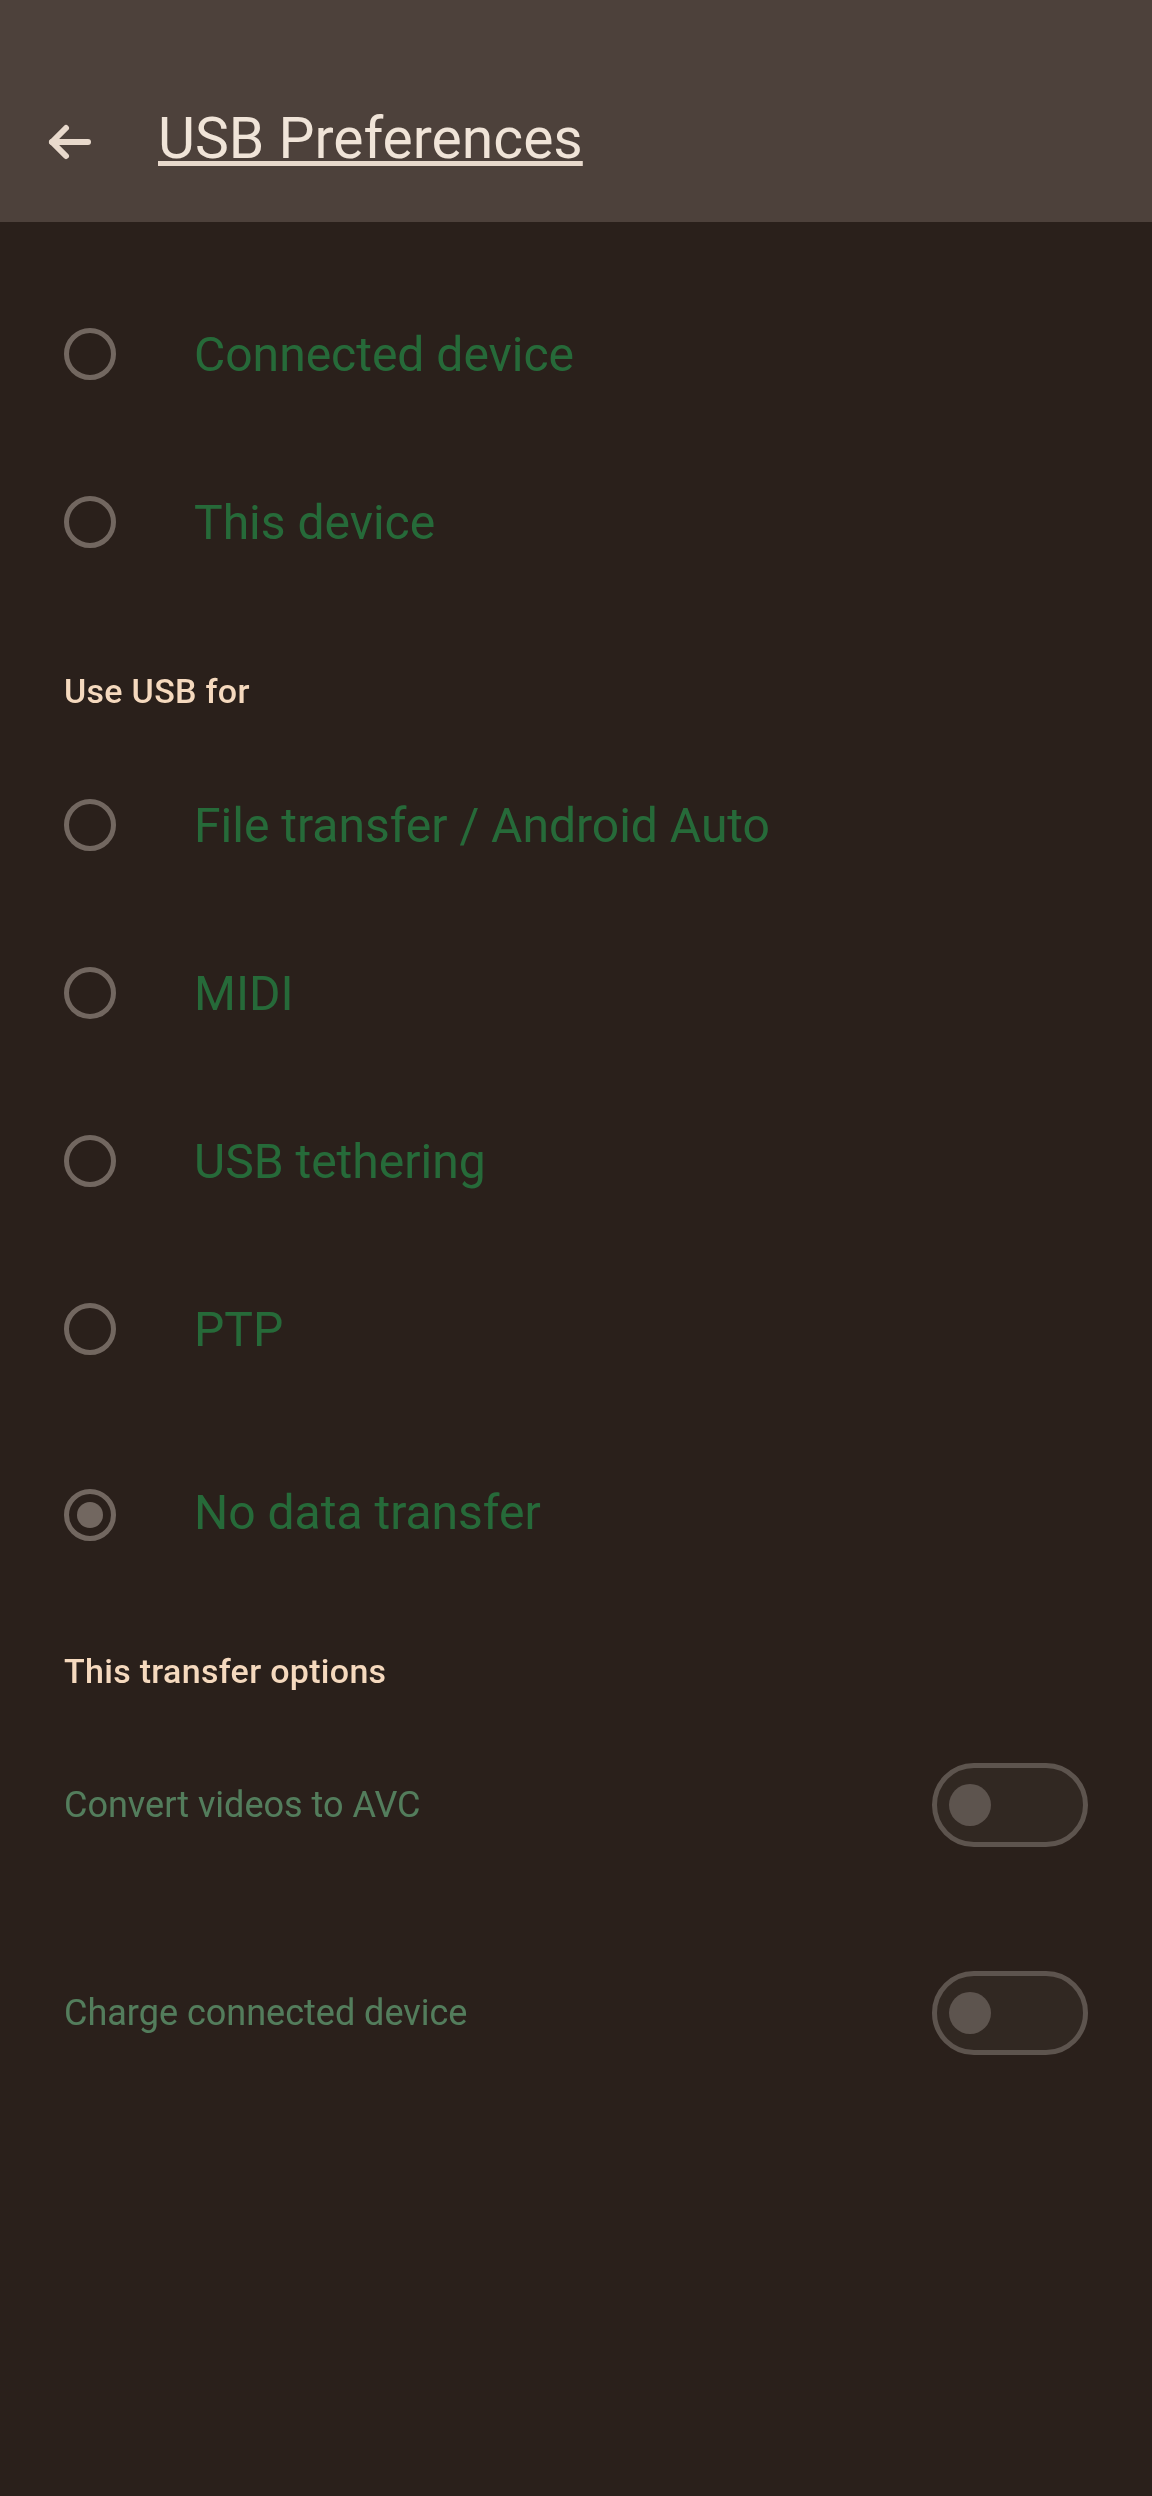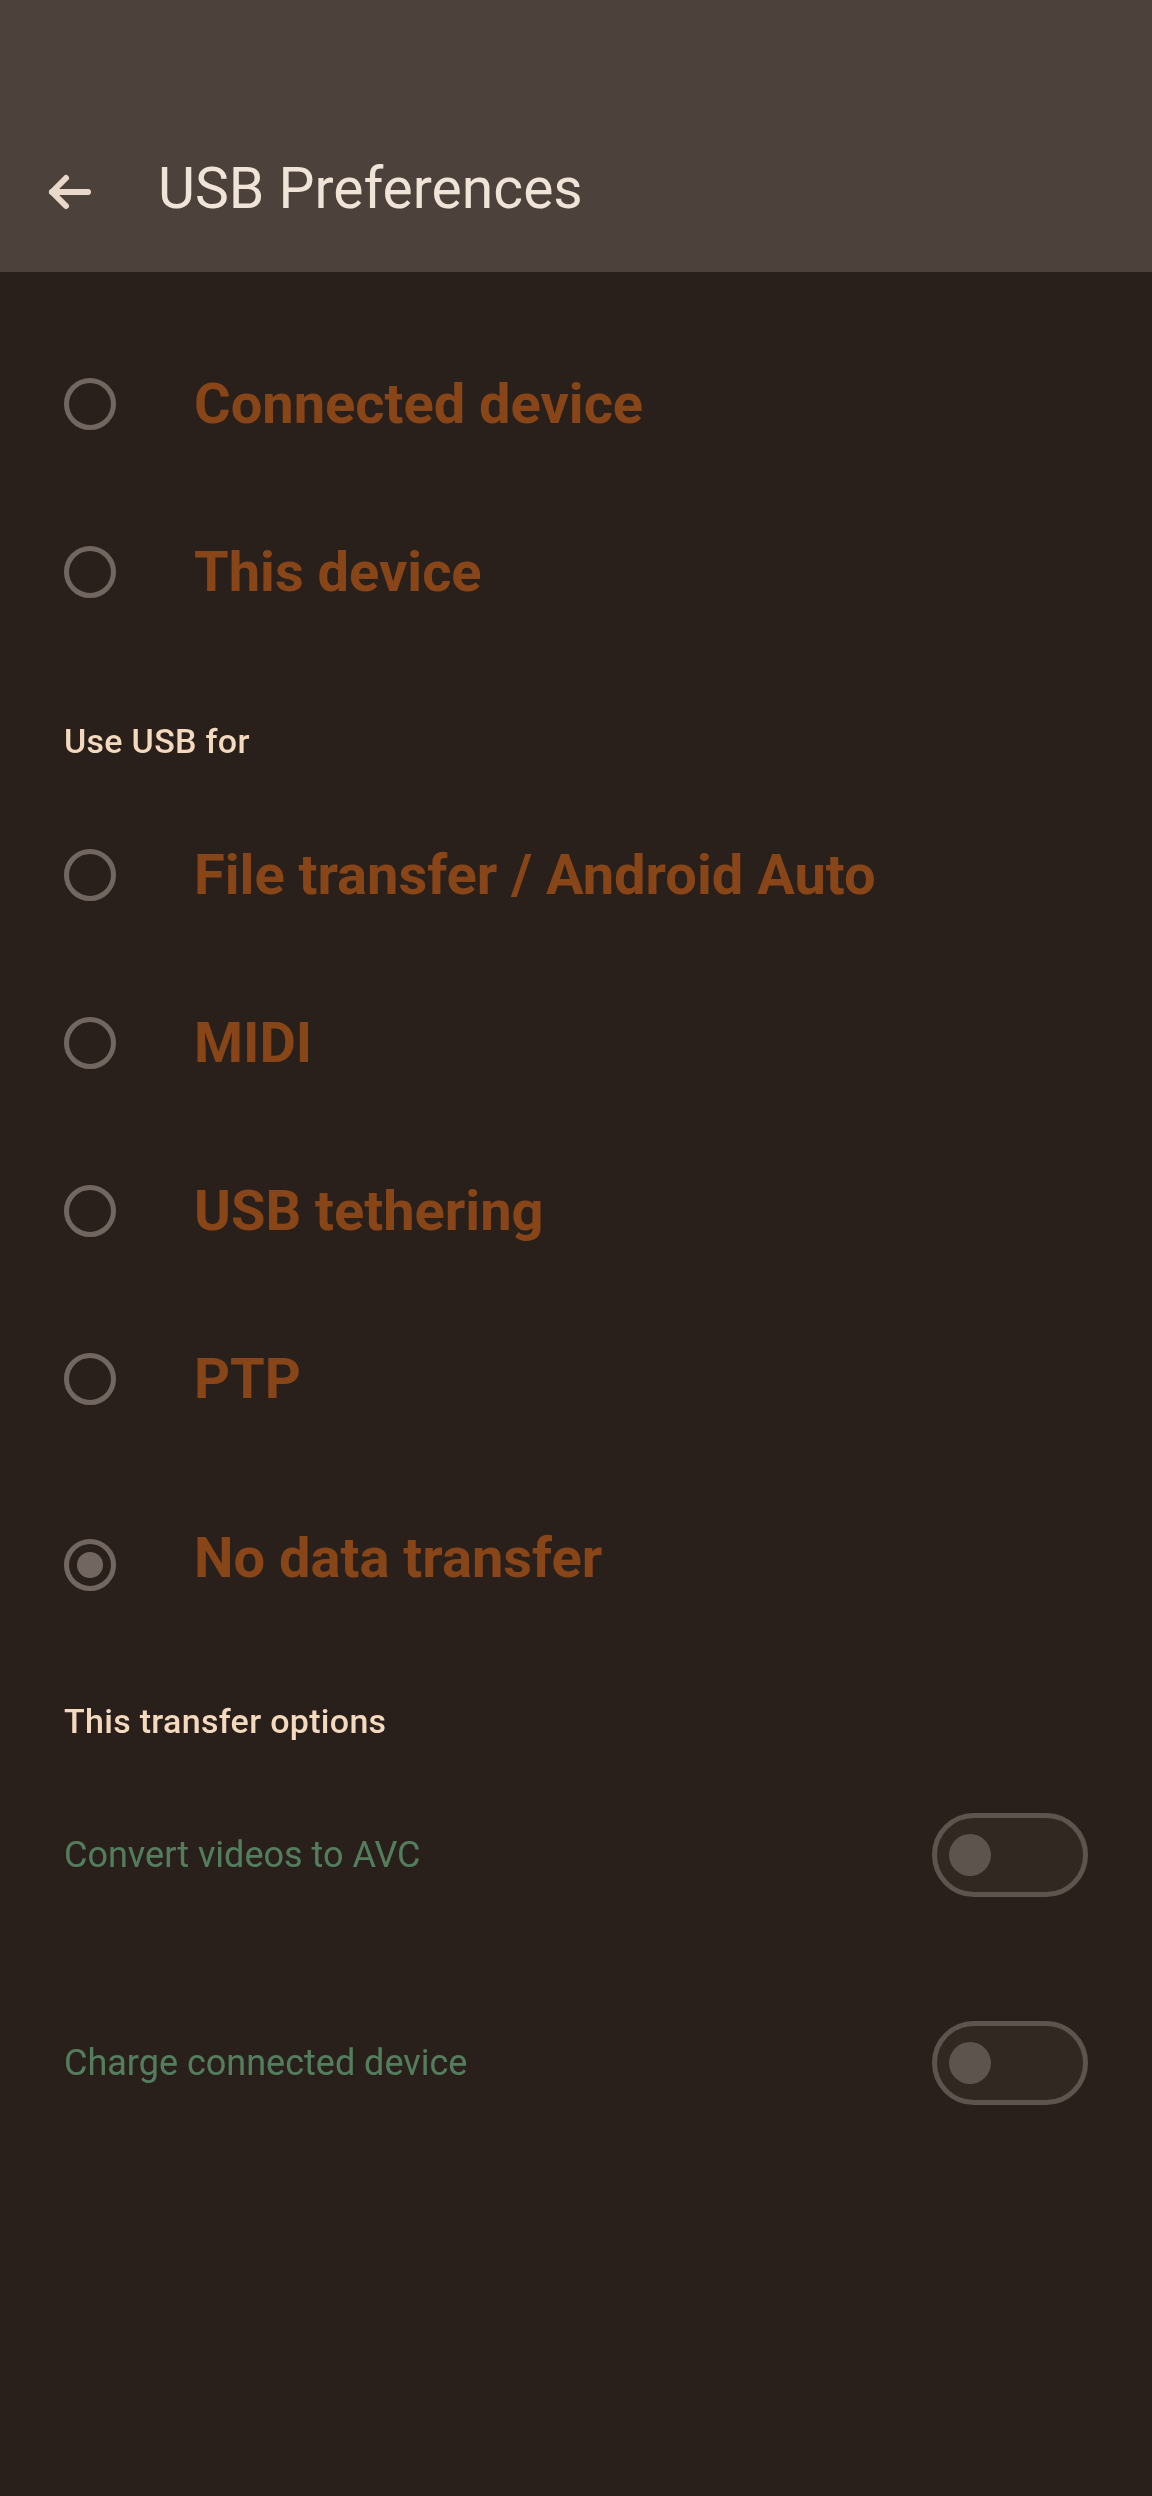--- a/index.html
+++ b/index.html
@@ -9,25 +9,26 @@
       font-family: -apple-system, BlinkMacSystemFont, "Segoe UI", Roboto, sans-serif;
     }
     body {
       width: 1152px;
       height: 2496px;
       background: #2a201b;
       color: #e8d9cc;
       overflow: hidden;
     }
     .header {
-      height: 272px;
+      height: 222px;
       background: #4d413b;
       display: flex;
       align-items: flex-end;
       padding: 0 0 50px 42px;
+      text-decoration: underline;
     }
     .back-arrow {
       width: 56px;
       height: 56px;
       display: flex;
       align-items: center;
       justify-content: center;
       margin-right: 60px;
       margin-bottom: 2px;
     }
@@ -81,23 +82,23 @@
       width: 26px;
       height: 26px;
       border-radius: 50%;
       background: #c9bdb4;
       display: none;
     }
     .radio-row.selected .radio-inner {
       display: block;
     }
     .radio-label {
-      font-size: 56px;
-      color: #f97316;
-      font-weight: 700;
+      font-size: 48px;
+      color: #22c55e;
+      font-weight: 400;
     }
     .switch-row {
       display: flex;
       align-items: center;
       justify-content: space-between;
       height: 88px;
       opacity: 0.45;
       margin-bottom: 0px;
     }
     .switch-label {

